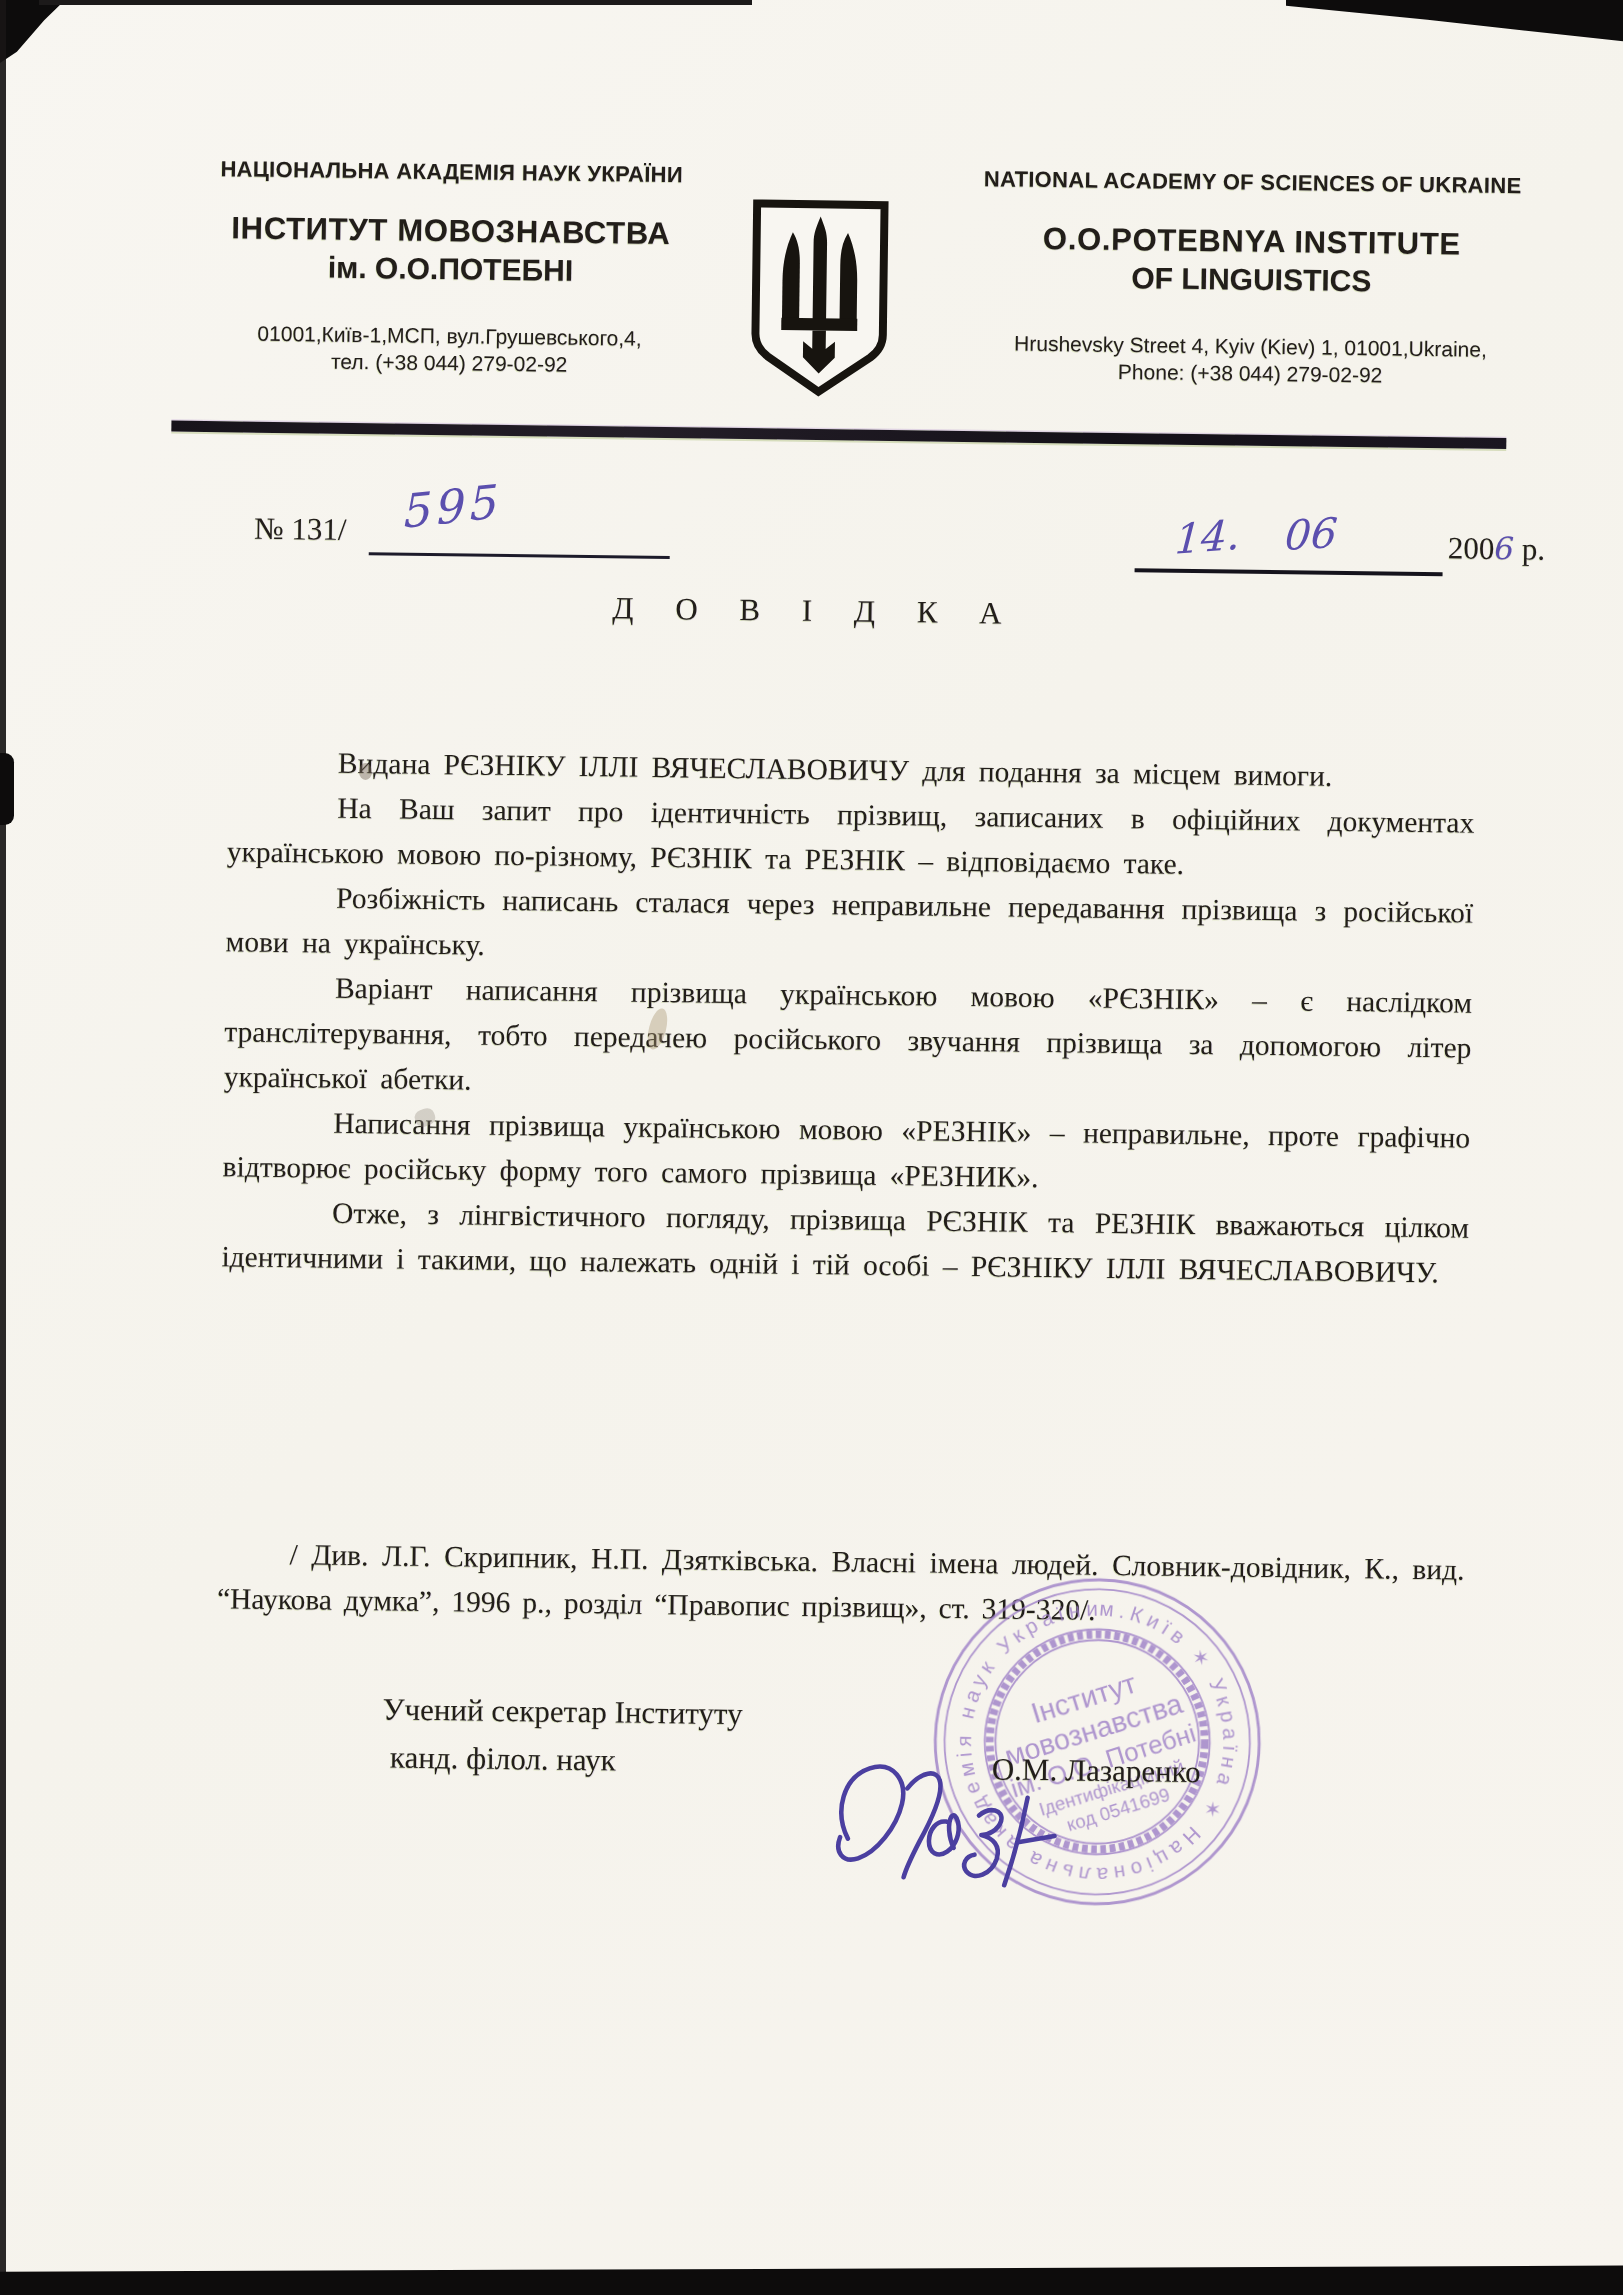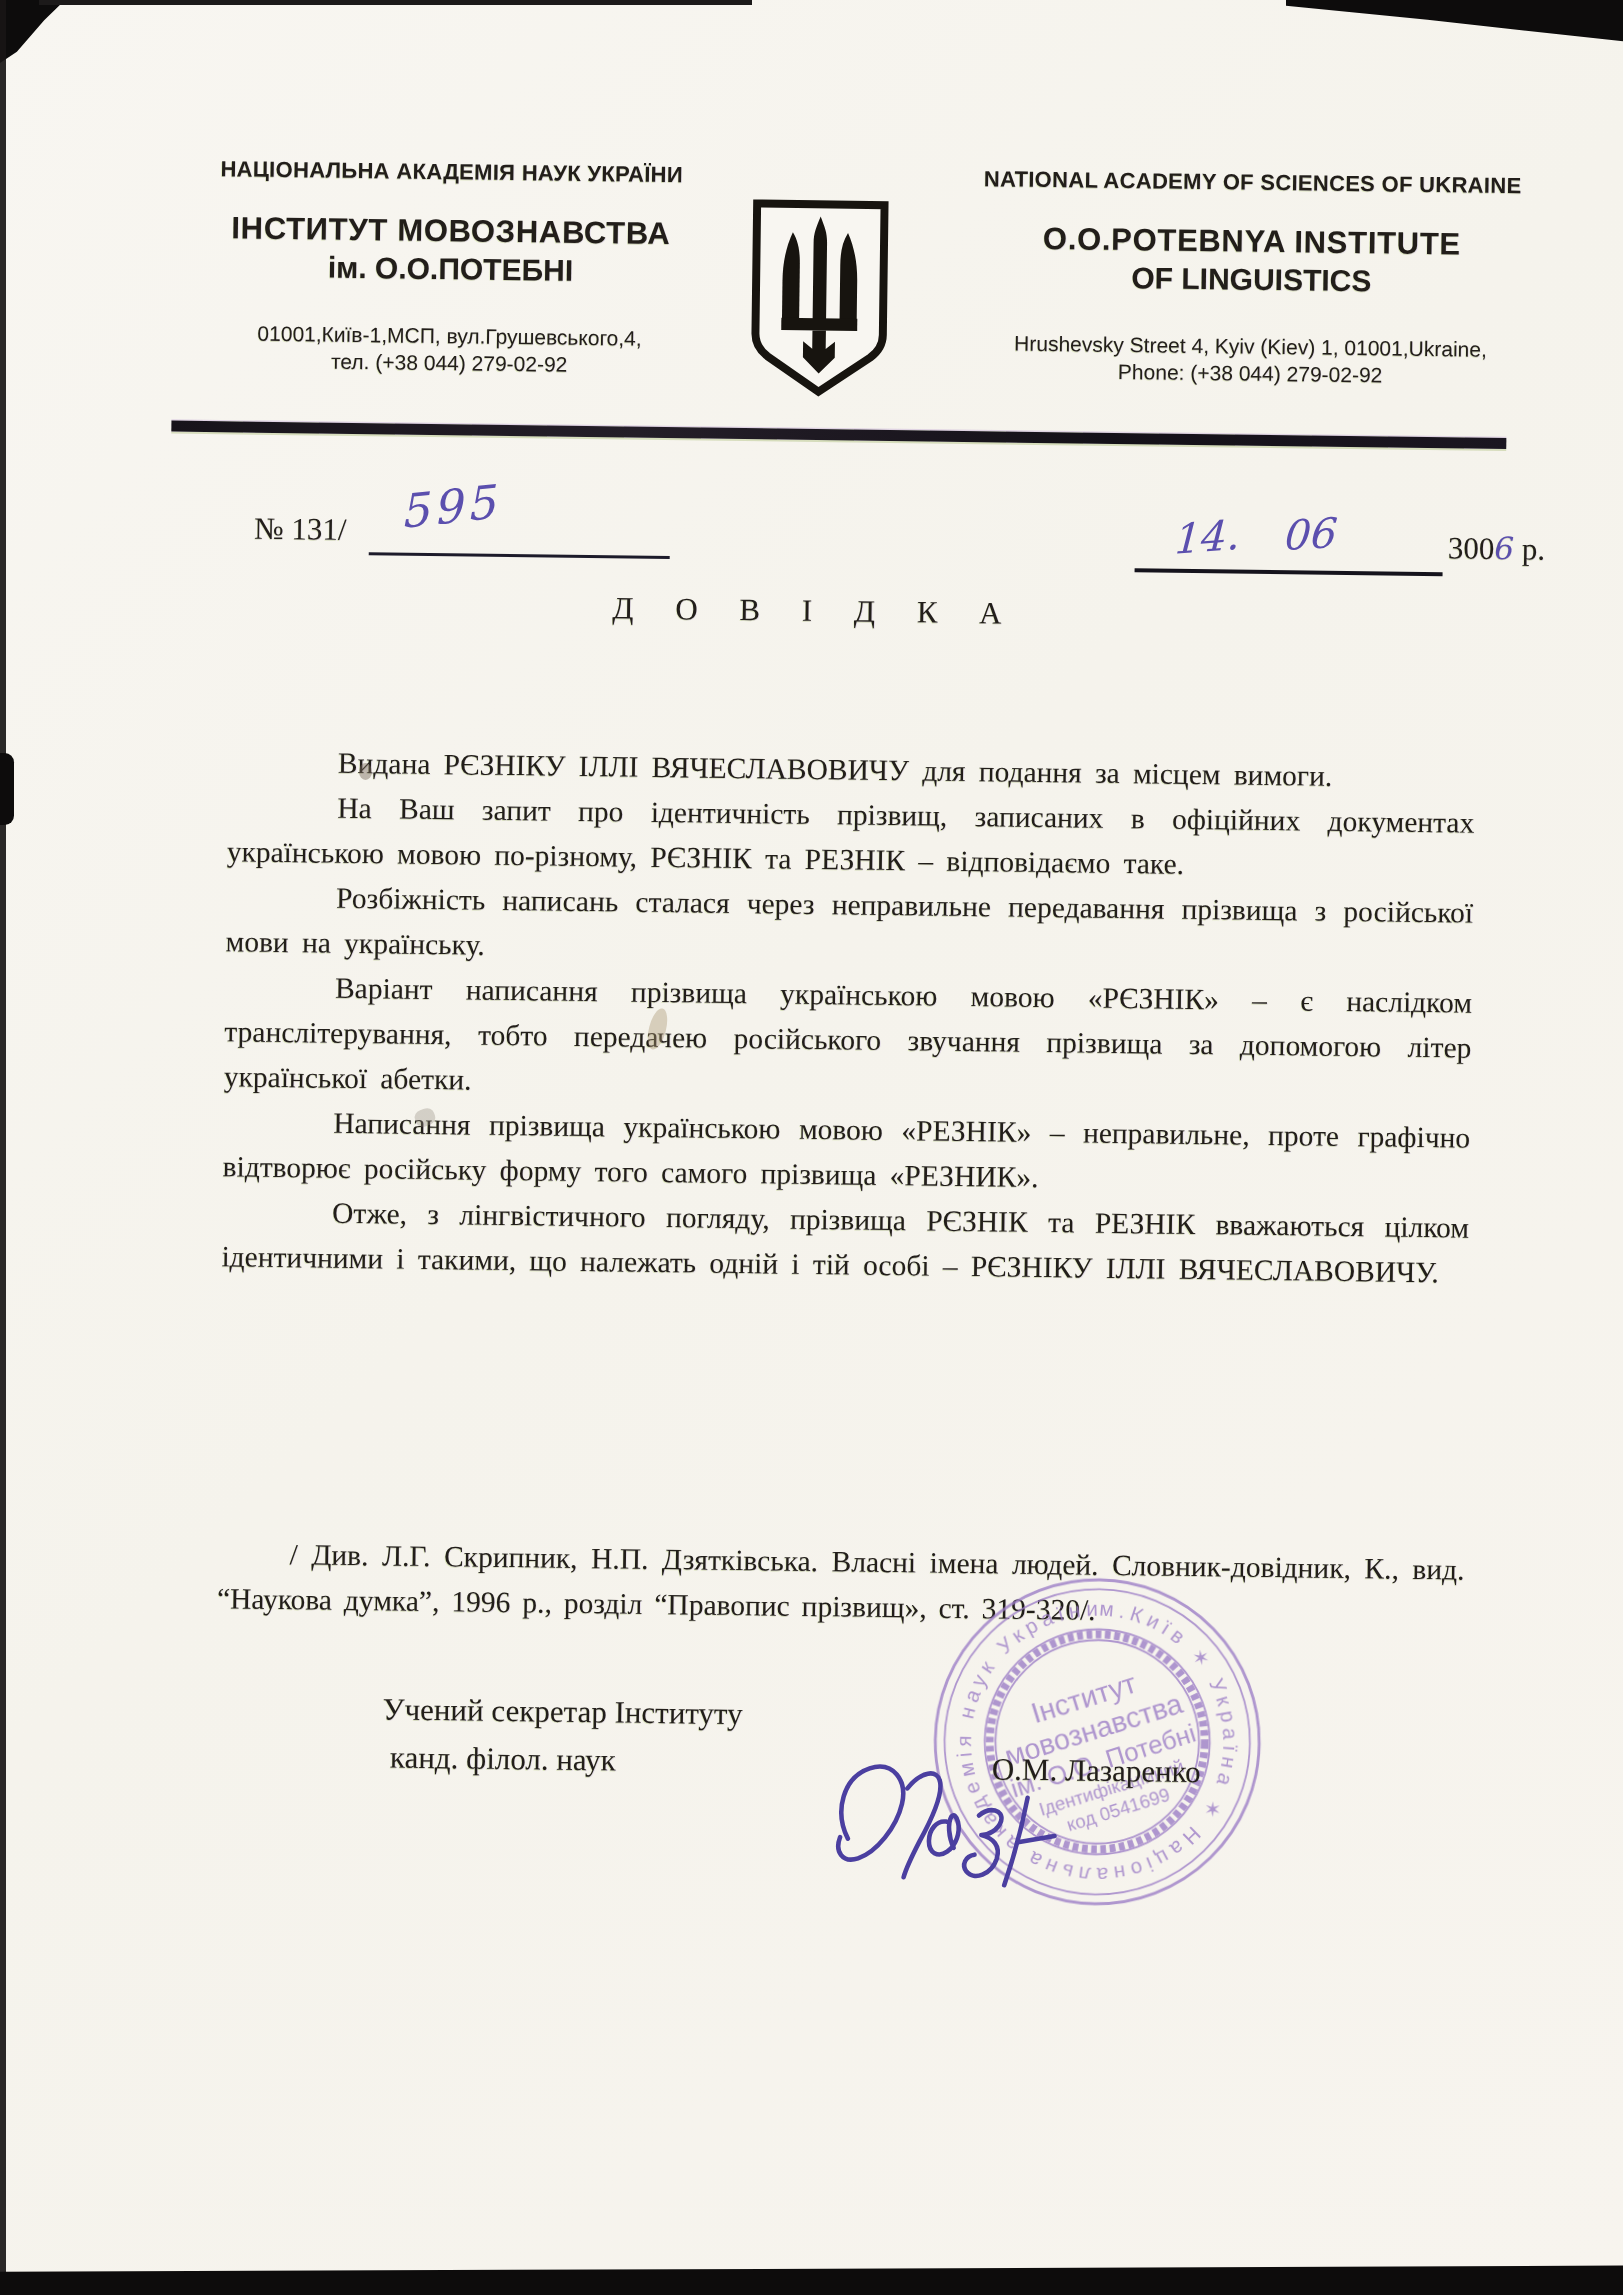--- a/index.html
+++ b/index.html
@@ -107,21 +107,21 @@
 
   <div class="abs rule"></div>
 
   <div class="abs ref-prefix scan-ink">№ 131/</div>
   <div class="abs hand ref-hand">595</div>
   <div class="abs ref-underline"></div>
 
   <div class="abs hand date-day">14.</div>
   <div class="abs hand date-month">06</div>
   <div class="abs date-underline"></div>
-  <div class="abs date-year scan-ink"><span>300</span><span class="hand-digit">6</span><span> р.</span></div>
+  <div class="abs date-year scan-ink"><span>200</span><span class="hand-digit">6</span><span> р.</span></div>
 
   <div class="abs doc-title scan-ink">Д О В І Д К А</div>
 
   <div class="abs body-text scan-ink">
     <p>Видана РЄЗНІКУ ІЛЛІ ВЯЧЕСЛАВОВИЧУ для подання за місцем вимоги.</p>
     <p>На Ваш запит про ідентичність прізвищ, записаних в офіційних документах українською мовою по-різному, РЄЗНІК та РЕЗНІК – відповідаємо таке.</p>
     <p>Розбіжність написань сталася через неправильне передавання прізвища з російської мови на українську.</p>
     <p>Варіант написання прізвища українською мовою «РЄЗНІК» – є наслідком транслітерування, тобто передачею російського звучання прізвища за допомогою літер української абетки.</p>
     <p>Написання прізвища українською мовою «РЕЗНІК» – неправильне, проте графічно відтворює російську форму того самого прізвища «РЕЗНИК».</p>
     <p>Отже, з лінгвістичного погляду, прізвища РЄЗНІК та РЕЗНІК вважаються цілком ідентичними і такими, що належать одній і тій особі – РЄЗНІКУ ІЛЛІ ВЯЧЕСЛАВОВИЧУ.</p>

